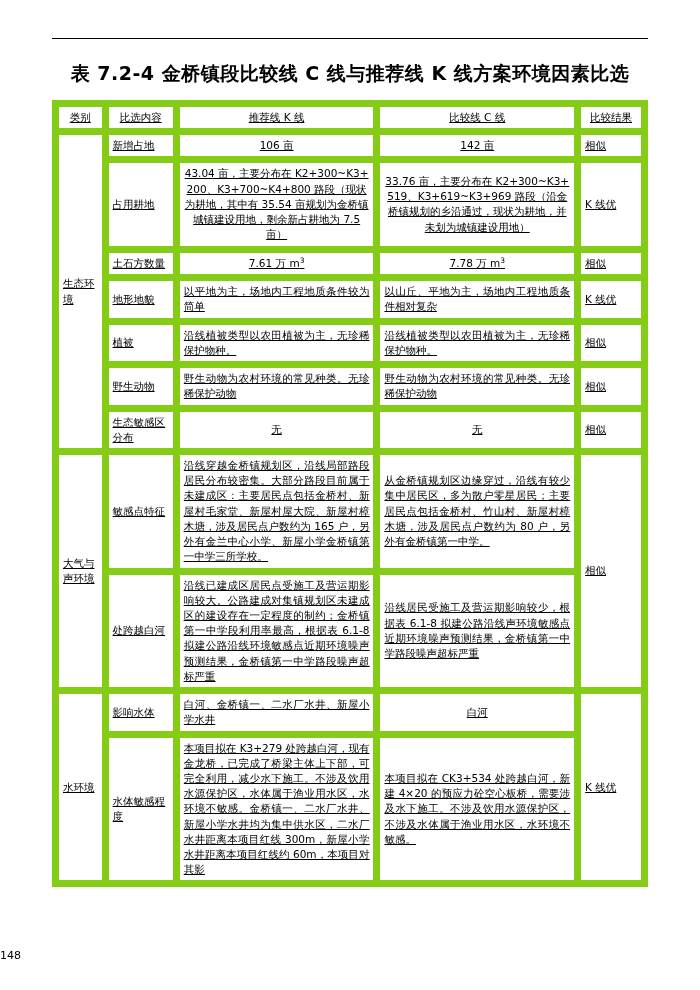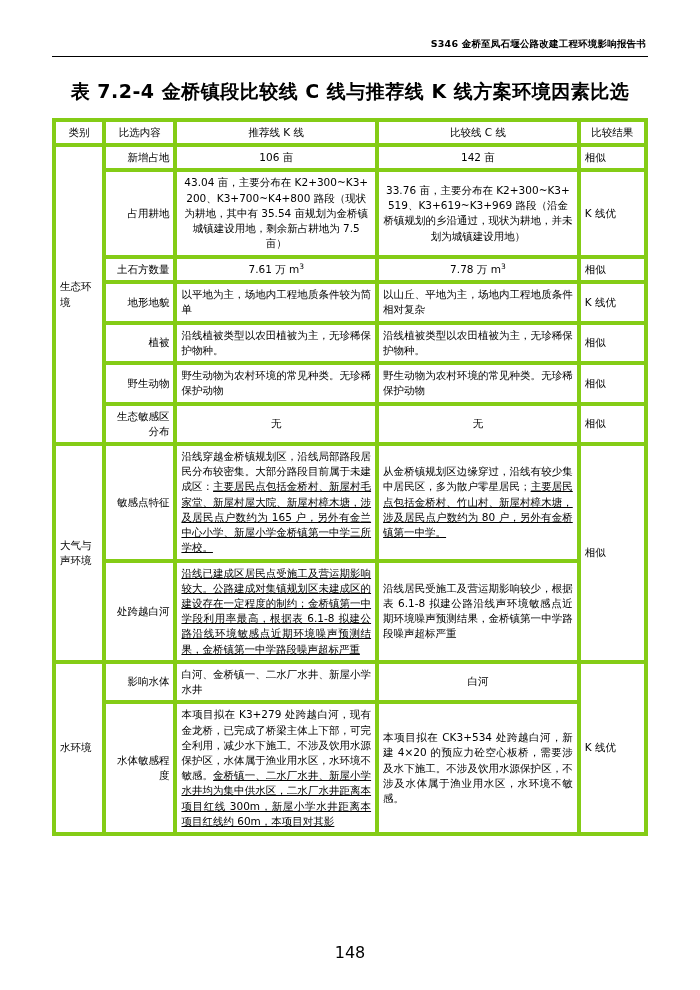--- a/index.html
+++ b/index.html
@@ -39,39 +39,40 @@
     font-weight: bold;
     margin-bottom: 13px;
     letter-spacing: 0.5px;
   }
   table.main {
     border-collapse: collapse;
     width: 100%;
     table-layout: fixed;
   }
   table.main td, table.main th {
-    border: 4px solid #84cc16;
+    border: 7px solid #84cc16;
     padding: 3px 4px;
     font-size: 10.5px;
     line-height: 1.45;
     vertical-align: middle;
     word-break: break-all;
+    text-decoration: underline;
   }
   th.hd {
     text-align: center;
     font-weight: normal;
     font-size: 11px;
     padding: 5px 2px;
   }
   td.cat {
     width: 42px;
     font-size: 11px;
   }
   td.item {
-    text-align: right;
+    text-align: left;
     width: 62px;
     font-size: 10.5px;
   }
   td.res {
     text-align: left;
     width: 60px;
     font-size: 10.5px;
   }
   td.body {
     text-align: justify;
@@ -86,30 +87,29 @@
   }
   .sup {
     font-size: 7.5px;
     vertical-align: super;
   }
   .pagenum {
     position: absolute;
     bottom: 28px;
     left: 0;
     width: 700px;
-    text-align: center;
-    font-size: 16px;
+    text-align: left;
+    font-size: 11px;
   }
 </style>
 </head>
 <body>
 
 <div class="page">
 
-  <div class="header">S346 金桥至凤石堰公路改建工程环境影响报告书</div>
   <div class="header-rule"></div>
 
   <div class="table-title">表 7.2-4     金桥镇段比较线 C 线与推荐线 K 线方案环境因素比选</div>
 
   <table class="main">
     <colgroup>
       <col style="width:46px">
       <col style="width:66px">
       <col style="width:186px">
       <col style="width:186px">

